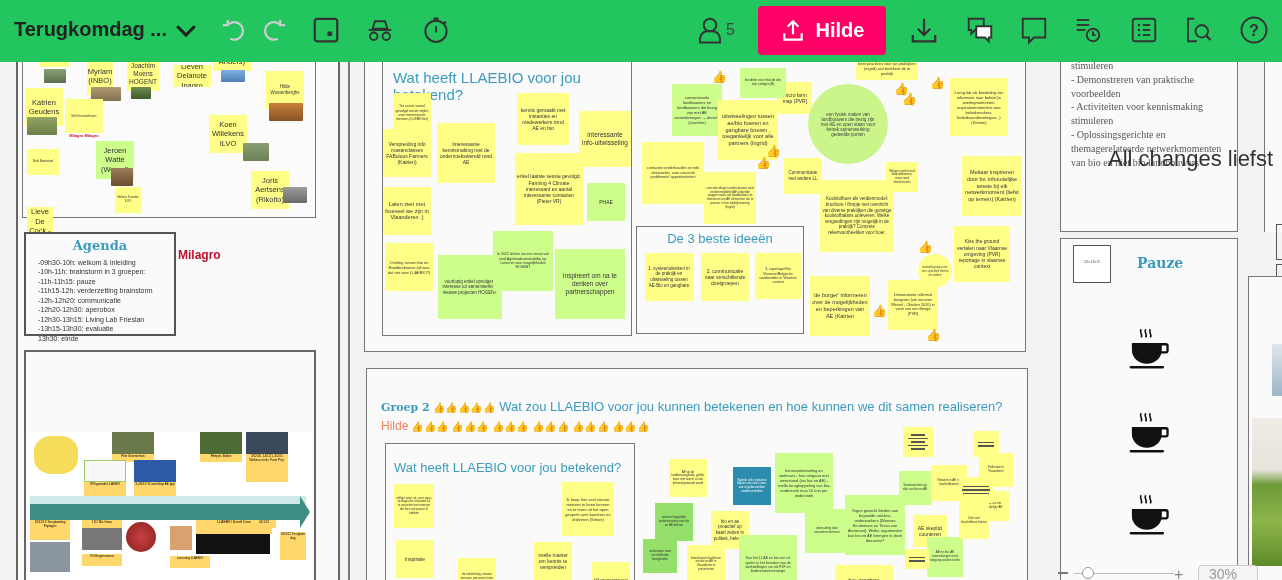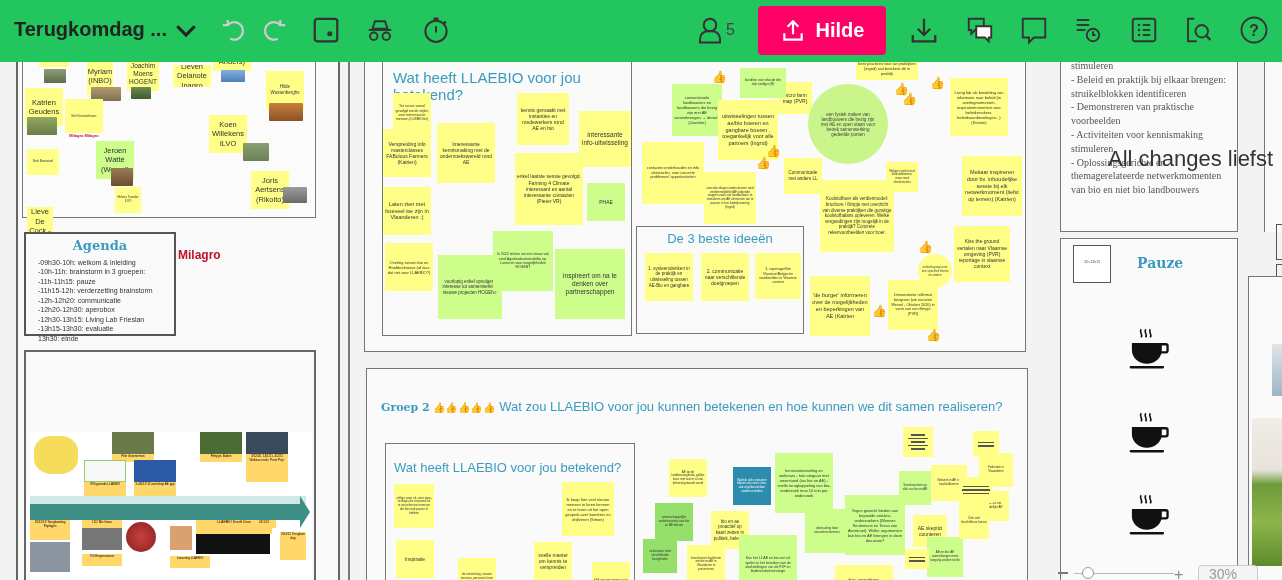--- a/index.html
+++ b/index.html
@@ -277,20 +277,24 @@
     <div class="sticky" style="left:64px; top:26px; width:48px; height:48px; font-size:5px;">2. communicatie naar verschillende doelgroepen</div>
     <div class="sticky" style="left:118px; top:26px; width:46px; height:46px; font-size:3.5px;">3. reportage/film Vlaamse/Belgische voorbeelden in Vlaamse context</div>
   </div>
 
   <div class="frame thin" style="left:366px; top:306px; width:662px; height:230px;">
     <div style="position:absolute; left:14px; top:30px; font-size:13px; color:#3a9bbf; white-space:nowrap;">
       <span style="font-family:'DejaVu Serif',serif; font-weight:bold; font-size:11px;">Groep 2</span>
       <span style="color:#111; font-size:10px;">👍👍👍👍👍</span>
       <span>Wat zou LLAEBIO voor jou kunnen betekenen en hoe kunnen we dit samen realiseren?</span>
     </div>
+    <div style="position:absolute; left:14px; top:50px; font-size:12px; white-space:nowrap;">
+      <span class="pink-txt">Hilde</span>
+      <span style="color:#111; font-size:10px;">👍👍👍 👍👍👍 👍👍👍  👍👍👍 👍👍👍 👍👍👍</span>
+    </div>
 
     <div class="frame thin" style="left:18px; top:74px; width:250px; height:170px;">
       <div class="heading" style="left:8px; top:16px; font-size:13px;">Wat heeft LLAEBIO voor jou betekend?</div>
       <div class="sticky" style="left:8px; top:40px; width:40px; height:44px; font-size:3px;">vellige zone uit- over agro-ecologische innovatie uit te wisselen met mensen die hier ook passie in hebben</div>
       <div class="sticky" style="left:176px; top:38px; width:52px; height:54px; font-size:4px;">Ik hoop hier veel nieuwe mensen te leren kennen en te leren uit het open gesprek over barrières en drijfveren (Simon)</div>
       <div class="sticky" style="left:10px; top:96px; width:38px; height:38px; font-size:5px;">Inspiratie</div>
       <div class="sticky" style="left:72px; top:114px; width:38px; height:38px; font-size:3px;">de netwerking, nieuwe mensen, personen leren</div>
       <div class="sticky" style="left:148px; top:98px; width:38px; height:38px; font-size:5px;">snelle manier om kennis te verspreiden</div>
       <div class="sticky" style="left:206px; top:118px; width:38px; height:38px; font-size:3px;">blijft voor mij ergens vaag</div>
     </div>
@@ -332,21 +336,20 @@
       </div>
     <div class="lines-sticky" style="left:538px; top:180px; width:24px; height:20px;">
         <span style="width:16px"></span>
         <span style="width:16px"></span>
       </div>
   </div>
 
   <div class="frame thin" style="left:1060px; top:-10px; width:178px; height:180px;font-family:Liberation Serif, serif;">
     <div class="right-text" style="left:10px; top:6px; width:160px;">
       <div>stimuleren</div>
-      <div>-  Beleid en praktijk bij elkaar brengen: struikelblokken identificeren</div>
       <div>- Demonstreren van praktische voorbeelden</div>
       <div>- Activiteiten voor kennismaking stimuleren</div>
       <div>- Oplossingsgerichte en themagerelateerde netwerkmomenten van bio en niet bio landbouwers</div>
     </div>
   </div>
   <div class="saved">All changes liefst</div>
 
   <div class="frame thin" style="left:1060px; top:176px; width:178px; height:360px;">
     <div style="position:absolute; left:12px; top:6px; width:38px; height:38px; border:1.5px solid #555; background:#fff; font-size:3.5px; text-align:center; padding-top:14px; color:#555;">11h-11h15</div>
     <div class="heading hand" style="left:76px; top:16px; font-size:14px;">Pauze</div>

